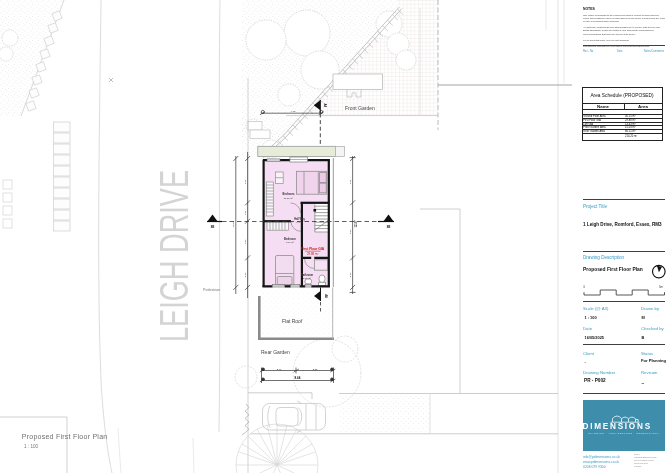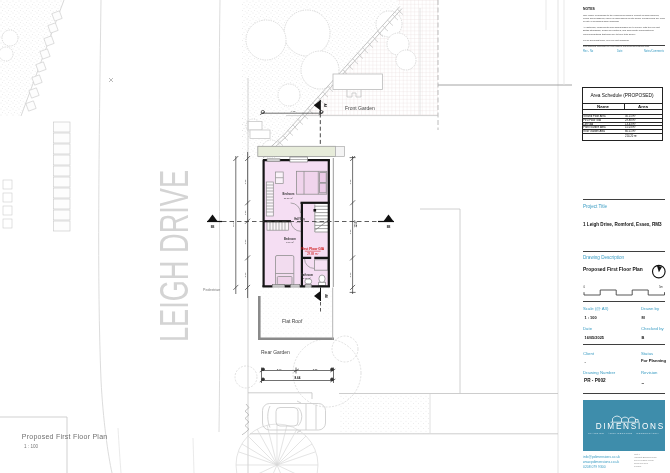--- a/index.html
+++ b/index.html
@@ -372,20 +372,20 @@
 <div class="abs" style="left:582.5px;top:399.5px;width:82.5px;height:51px;background:#3e8dab">
  <svg class="abs" style="left:26px;top:12px" width="32" height="11" viewBox="0 0 32 11">
   <g fill="none" stroke="#fff" stroke-width="0.75">
    <path d="M3.5,10 V6.5 Q8,1.5 12.5,6.5 V10"></path>
    <path d="M12.5,6.8 Q16,3.4 19.5,6.8 V10"></path>
    <path d="M19.5,6.8 Q23,3.4 26.5,6.8 V10"></path>
    <path d="M26.5,7.5 h2.6 V10"></path>
    <path d="M1.5,10.2 H30.5"></path>
   </g>
  </svg>
- <div class="abs" style="left:0;top:22px;width:100%;text-align:right;font-size:8.2px;font-weight:normal;color:#fff;letter-spacing:1.75px">DIMENSIONS</div>
+ <div class="abs" style="left:0;top:22px;width:100%;text-align:left;font-size:8.2px;font-weight:bold;color:#fff;letter-spacing:1.75px">DIMENSIONS</div>
  <div class="abs" style="left:0;top:32.3px;width:100%;text-align:center;font-size:2.3px;color:#d5e7f0;letter-spacing:0.55px">PLANNING · ARCHITECTURE · CONSULTANCY</div>
 </div>
 <div class="abs teal" style="left:583px;top:454.5px;font-size:3.4px;line-height:5px">info@pdimensions.co.uk<br>www.pdimensions.co.uk<br>0208 079 9300</div>
 <div class="abs" style="left:634px;top:452.5px;font-size:2.2px;line-height:3.1px;color:#8a8a8a">Unit 7<br>Hainault Business Park<br>100 Peregrine Road<br>Ilford IG6 3XQ<br>London</div>
 
 <div class="abs" style="left:21.8px;top:433px;font-size:7px;color:#6f6f6f;letter-spacing:0.25px">Proposed First Floor Plan</div>
 <div class="abs" style="left:24px;top:443.8px;font-size:4.6px;color:#777">1 : 100</div>
 </div>
 </body></html>

